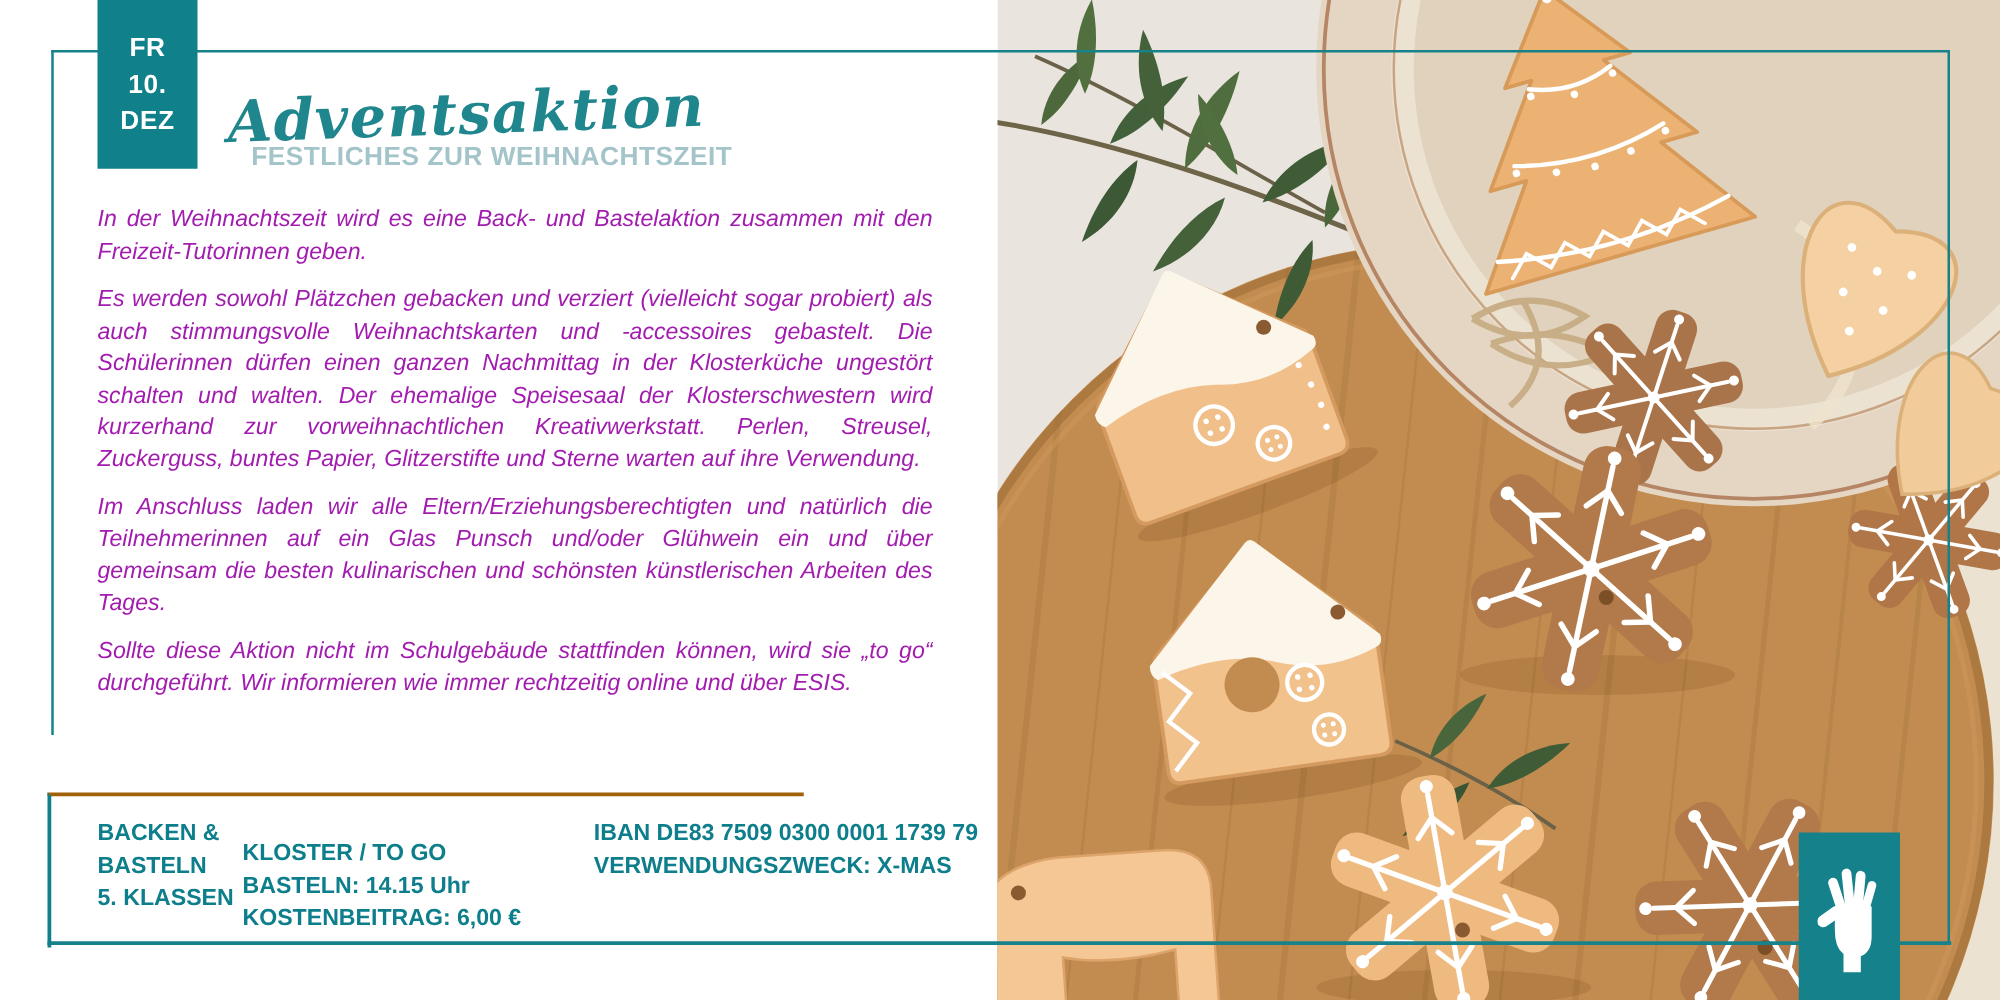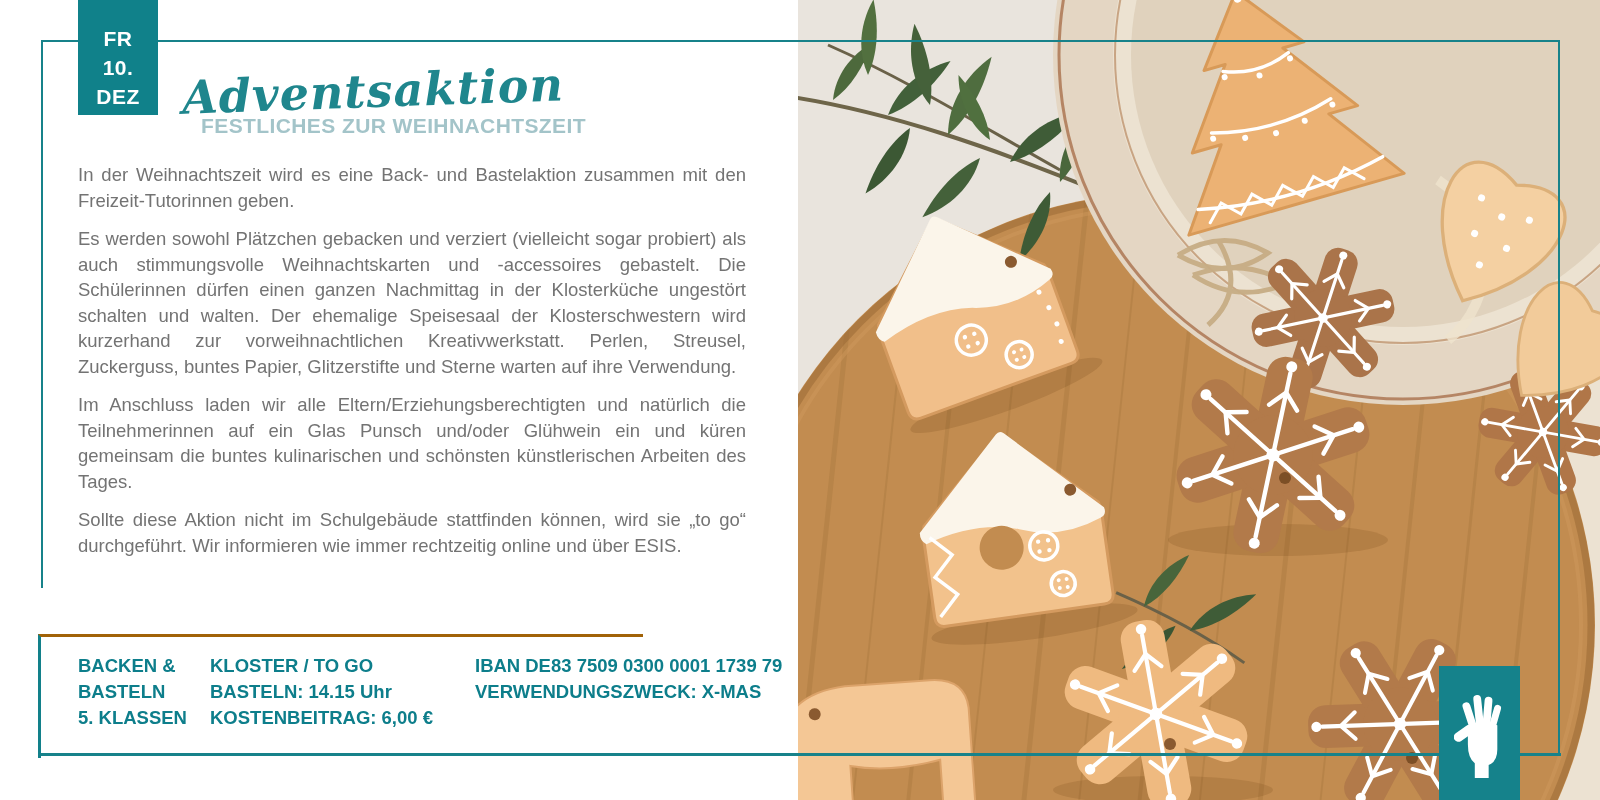--- a/index.html
+++ b/index.html
@@ -4,51 +4,51 @@
 <style>
   html,body{margin:0;padding:0;background:#888;}
   .page{
     position:relative;width:1600px;height:800px;background:#ffffff;
     overflow:hidden;font-family:"Liberation Sans",sans-serif;
   }
   
   .line{position:absolute;background:#17828a;z-index:2;}
   
   .date-badge{
-    position:absolute;left:78px;top:0;width:80px;height:115px;
+    position:absolute;left:78px;top:0;width:80px;height:135px;
     background:#10818a;color:#ffffff;z-index:3;text-align:center;
     font-weight:bold;font-size:21px;line-height:29px;letter-spacing:.5px;
     padding-top:24px;box-sizing:border-box;
   }
   
   .title{
     position:absolute;left:182px;top:64px;z-index:3;color:#1f868d;
     font-family:"DejaVu Serif",serif;font-style:italic;font-weight:bold;
     font-size:46px;letter-spacing:1px;transform:rotate(-2deg);white-space:nowrap;
   }
   .subtitle{
     position:absolute;left:201px;top:114px;z-index:3;color:#a3c4c9;
     font-weight:bold;font-size:21px;letter-spacing:.4px;white-space:nowrap;
   }
   
   .body-copy{
     position:absolute;left:78px;top:162px;width:668px;z-index:3;
-    color:#737373;font-size:18.5px;line-height:25.5px;text-align:justify;
+    color:#a21caf;font-size:18.5px;line-height:25.5px;text-align:justify;font-style:italic;
   }
   .body-copy p{margin:0 0 13px 0;}
   .body-copy p.last{}
   
   .info-box{
     position:absolute;left:38px;top:634px;width:602px;height:121px;z-index:3;
     border-top:3px solid #a16207;border-left:3px solid #12808a;
     color:#0d7e8b;font-size:18.5px;line-height:26px;
   }
   .info-box .col{position:absolute;top:16px;white-space:nowrap;}
   .info-box .c1{left:37px;}
-  .info-box .c2{left:169px;}
+  .info-box .c2{left:153px;margin-top:16px;}
   .info-box .c3{left:434px;}
   .b{font-weight:bold;}
   .v{margin-left:5px;font-weight:bold;}
   
   .photo{position:absolute;left:798px;top:0;width:802px;height:800px;z-index:1;}
   
   .hand-tile{
     position:absolute;left:1439px;top:666px;width:81px;height:134px;
     background:#15828b;z-index:4;display:flex;justify-content:center;
   }
@@ -286,21 +286,21 @@
     <div>10.</div>
     <div>DEZ</div>
   </div>
 
   <div class="title">Adventsaktion</div>
   <div class="subtitle">FESTLICHES ZUR WEIHNACHTSZEIT</div>
 
   <div class="body-copy">
     <p>In der Weihnachtszeit wird es eine Back- und Bastelaktion zusammen mit den Freizeit-Tutorinnen geben.</p>
     <p>Es werden sowohl Plätzchen gebacken und verziert (vielleicht sogar probiert) als auch stimmungsvolle Weihnachtskarten und -accessoires gebastelt. Die Schülerinnen dürfen einen ganzen Nachmittag in der Klosterküche ungestört schalten und walten. Der ehemalige Speisesaal der Klosterschwestern wird kurzerhand zur vorweihnachtlichen Kreativwerkstatt. Perlen, Streusel, Zuckerguss, buntes Papier, Glitzerstifte und Sterne warten auf ihre Verwendung.</p>
-    <p>Im Anschluss laden wir alle Eltern/Erziehungsberechtigten und natürlich die Teilnehmerinnen auf ein Glas Punsch und/oder Glühwein ein und küren gemeinsam die buntes kulinarischen und schönsten künstlerischen Arbeiten des Tages.</p>
+    <p>Im Anschluss laden wir alle Eltern/Erziehungsberechtigten und natürlich die Teilnehmerinnen auf ein Glas Punsch und/oder Glühwein ein und über gemeinsam die besten kulinarischen und schönsten künstlerischen Arbeiten des Tages.</p>
     <p class="last">Sollte diese Aktion nicht im Schulgebäude stattfinden können, wird sie „to go“ durchgeführt. Wir informieren wie immer rechtzeitig online und über ESIS.</p>
   </div>
 
   <div class="info-box">
     <div class="col c1 b">
       <div>BACKEN &amp;</div>
       <div>BASTELN</div>
       <div>5. KLASSEN</div>
     </div>
     <div class="col c2">

